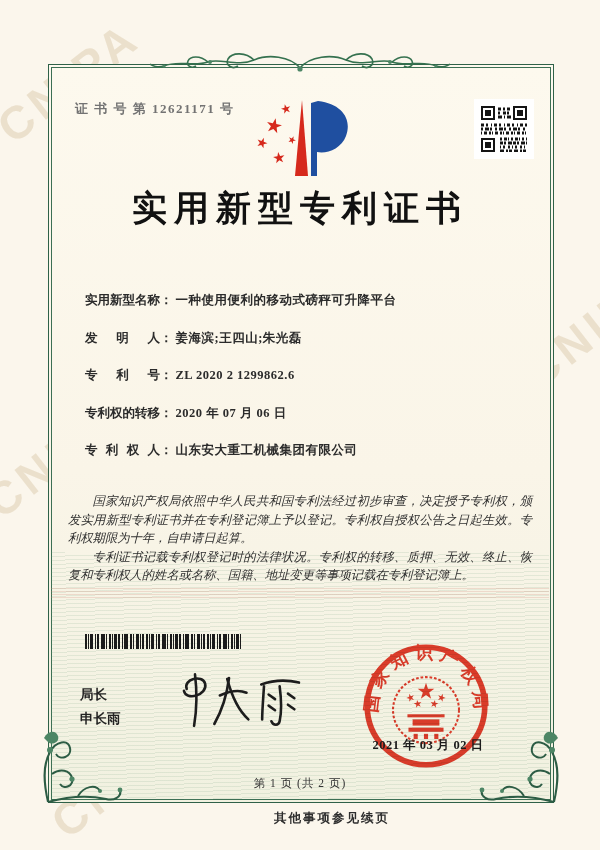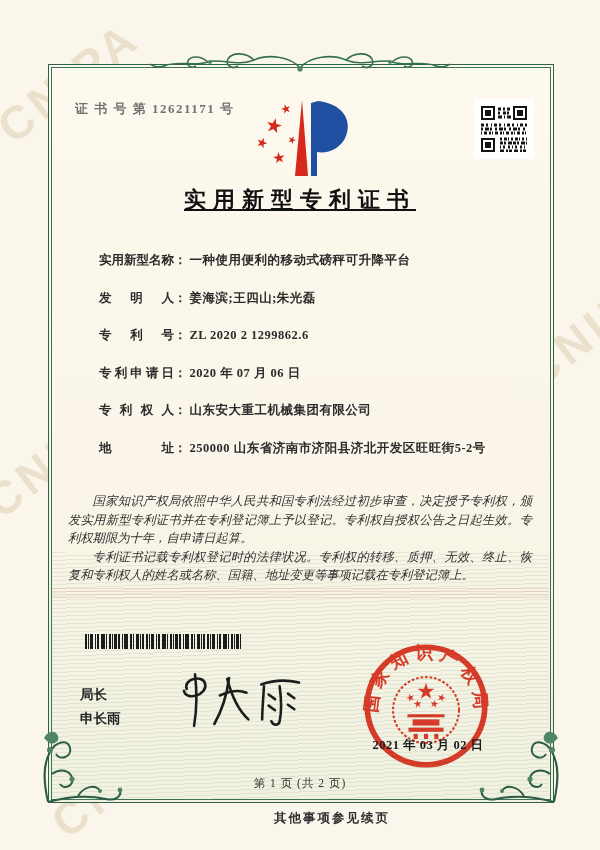--- a/index.html
+++ b/index.html
@@ -21,24 +21,24 @@
          border:1.6px solid #2f6148;
          background:linear-gradient(180deg,#fdf9ee 0%,#faf5e8 55%,#f1f1e0 100%);}
   .frame::before{content:"";position:absolute;inset:2px;border:1px solid #3c6f54;}
   .waves{position:absolute;left:51px;top:552px;width:498px;height:248px;
          background:repeating-linear-gradient(178deg,rgba(100,150,115,0.14) 0 1px,rgba(0,0,0,0) 1px 4px);}
   .band-red{position:absolute;left:51px;top:586px;width:498px;height:12px;
          background:repeating-linear-gradient(0deg,rgba(205,125,110,0.22) 0 1px,rgba(0,0,0,0) 1px 3px);}
   
   .certno{left:75px;top:100px;font-size:13px;font-weight:600;letter-spacing:1.5px;color:#737373;}
   .qrbox{left:474px;top:99px;width:46px;height:46px;background:#fff;padding:7px;}
-  .title{left:0;top:185px;width:600px;text-align:center;font-size:22px;font-weight:700;
-         letter-spacing:7px;color:#111;text-decoration:underline;}
-  
-  .row{position:absolute;left:99px;font-size:12.5px;font-weight:600;color:#2b2b2b;white-space:nowrap;}
+  .title{left:0;top:185px;width:600px;text-align:center;font-size:35px;font-weight:700;
+         letter-spacing:7px;color:#111;}
+  
+  .row{position:absolute;left:85px;font-size:12.5px;font-weight:600;color:#2b2b2b;white-space:nowrap;margin-top:40px;}
   .jl{display:inline-block;width:75px;text-align:justify;text-align-last:justify;vertical-align:bottom;}
   .colon{display:inline-block;margin-right:3px;}
   .fv{letter-spacing:0.5px;}
   .pair2{position:absolute;left:223px;top:0;white-space:nowrap;}
   
   .paras{left:68px;top:492px;width:464px;font-size:12.3px;line-height:18.6px;
          color:#303030;text-align:justify;font-style:italic;}
   .paras p{margin:0;text-indent:2em;}
   
   .barcode{left:85px;top:634px;}
@@ -182,27 +182,24 @@
   <div class="row" style="top:252px">
     <span class="jl">实用新型名称</span><span class="colon">：</span><span class="fv">一种使用便利的移动式磅秤可升降平台</span>
   </div>
   <div class="row" style="top:290px">
     <span class="jl">发明人</span><span class="colon">：</span><span class="fv">姜海滨;王四山;朱光磊</span>
   </div>
   <div class="row" style="top:327px">
     <span class="jl">专利号</span><span class="colon">：</span><span class="fv">ZL 2020 2 1299862.6</span>
   </div>
   <div class="row" style="top:365px">
-    <span class="jl">专利申请日</span><span class="colon">：</span><span class="fv">2020 年 07 月 06 日</span>
+    <span class="jl">专利权的转移</span><span class="colon">：</span><span class="fv">2020 年 07 月 06 日</span>
   </div>
   <div class="row" style="top:402px">
     <span class="jl">专利权人</span><span class="colon">：</span><span class="fv">山东安大重工机械集团有限公司</span>
-  </div>
-  <div class="row" style="top:440px">
-    <span class="jl">地址</span><span class="colon">：</span><span class="fv">250000 山东省济南市济阳县济北开发区旺旺街5-2号</span>
   </div>
 
   <div class="paras abs">
     <p>国家知识产权局依照中华人民共和国专利法经过初步审查，决定授予专利权，颁发实用新型专利证书并在专利登记簿上予以登记。专利权自授权公告之日起生效。专利权期限为十年，自申请日起算。</p>
     <p>专利证书记载专利权登记时的法律状况。专利权的转移、质押、无效、终止、恢复和专利权人的姓名或名称、国籍、地址变更等事项记载在专利登记簿上。</p>
   </div>
 
   <svg class="barcode abs" width="156" height="15">
     <line x1="0" y1="7.5" x2="156" y2="7.5" stroke="#1b1b1b" stroke-width="15" stroke-dasharray="2 1 1 1 3 2 1 1 2 2 4 1 1 2 2 1 1 1 3 1 2 2 1 1 4 2 2 1 1 2 3 1 1 1 2 2"></line>
   </svg>

